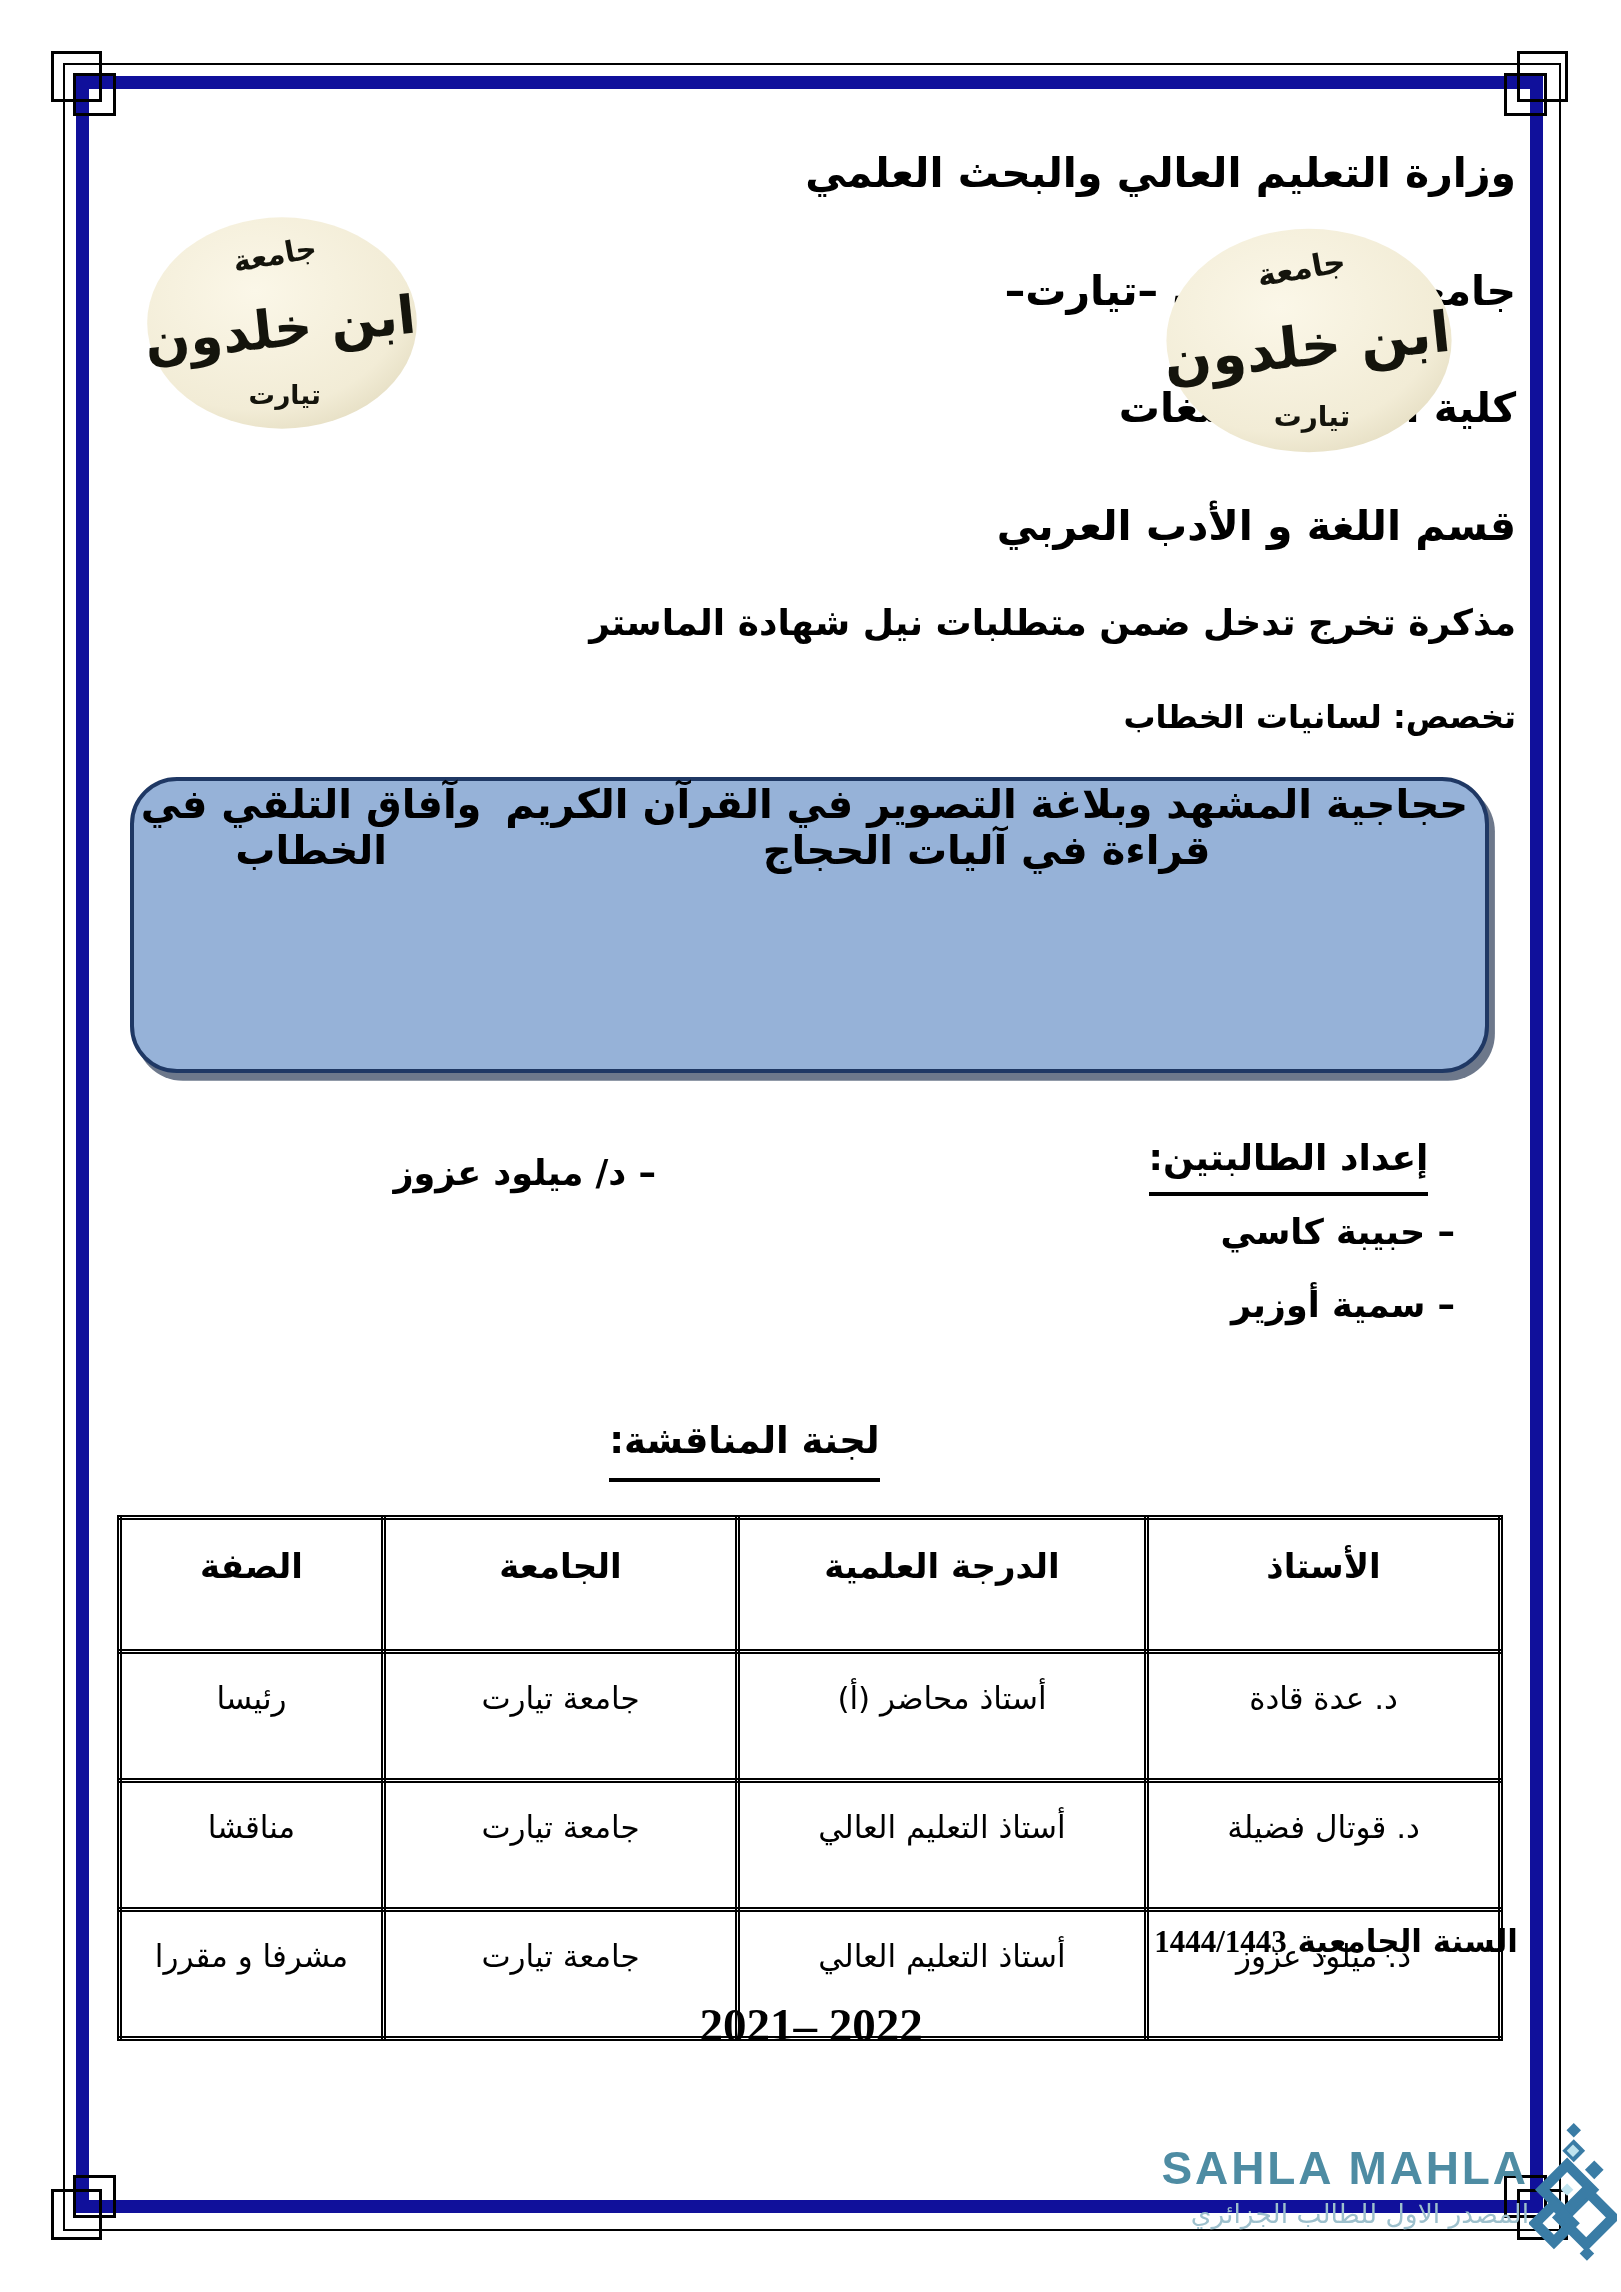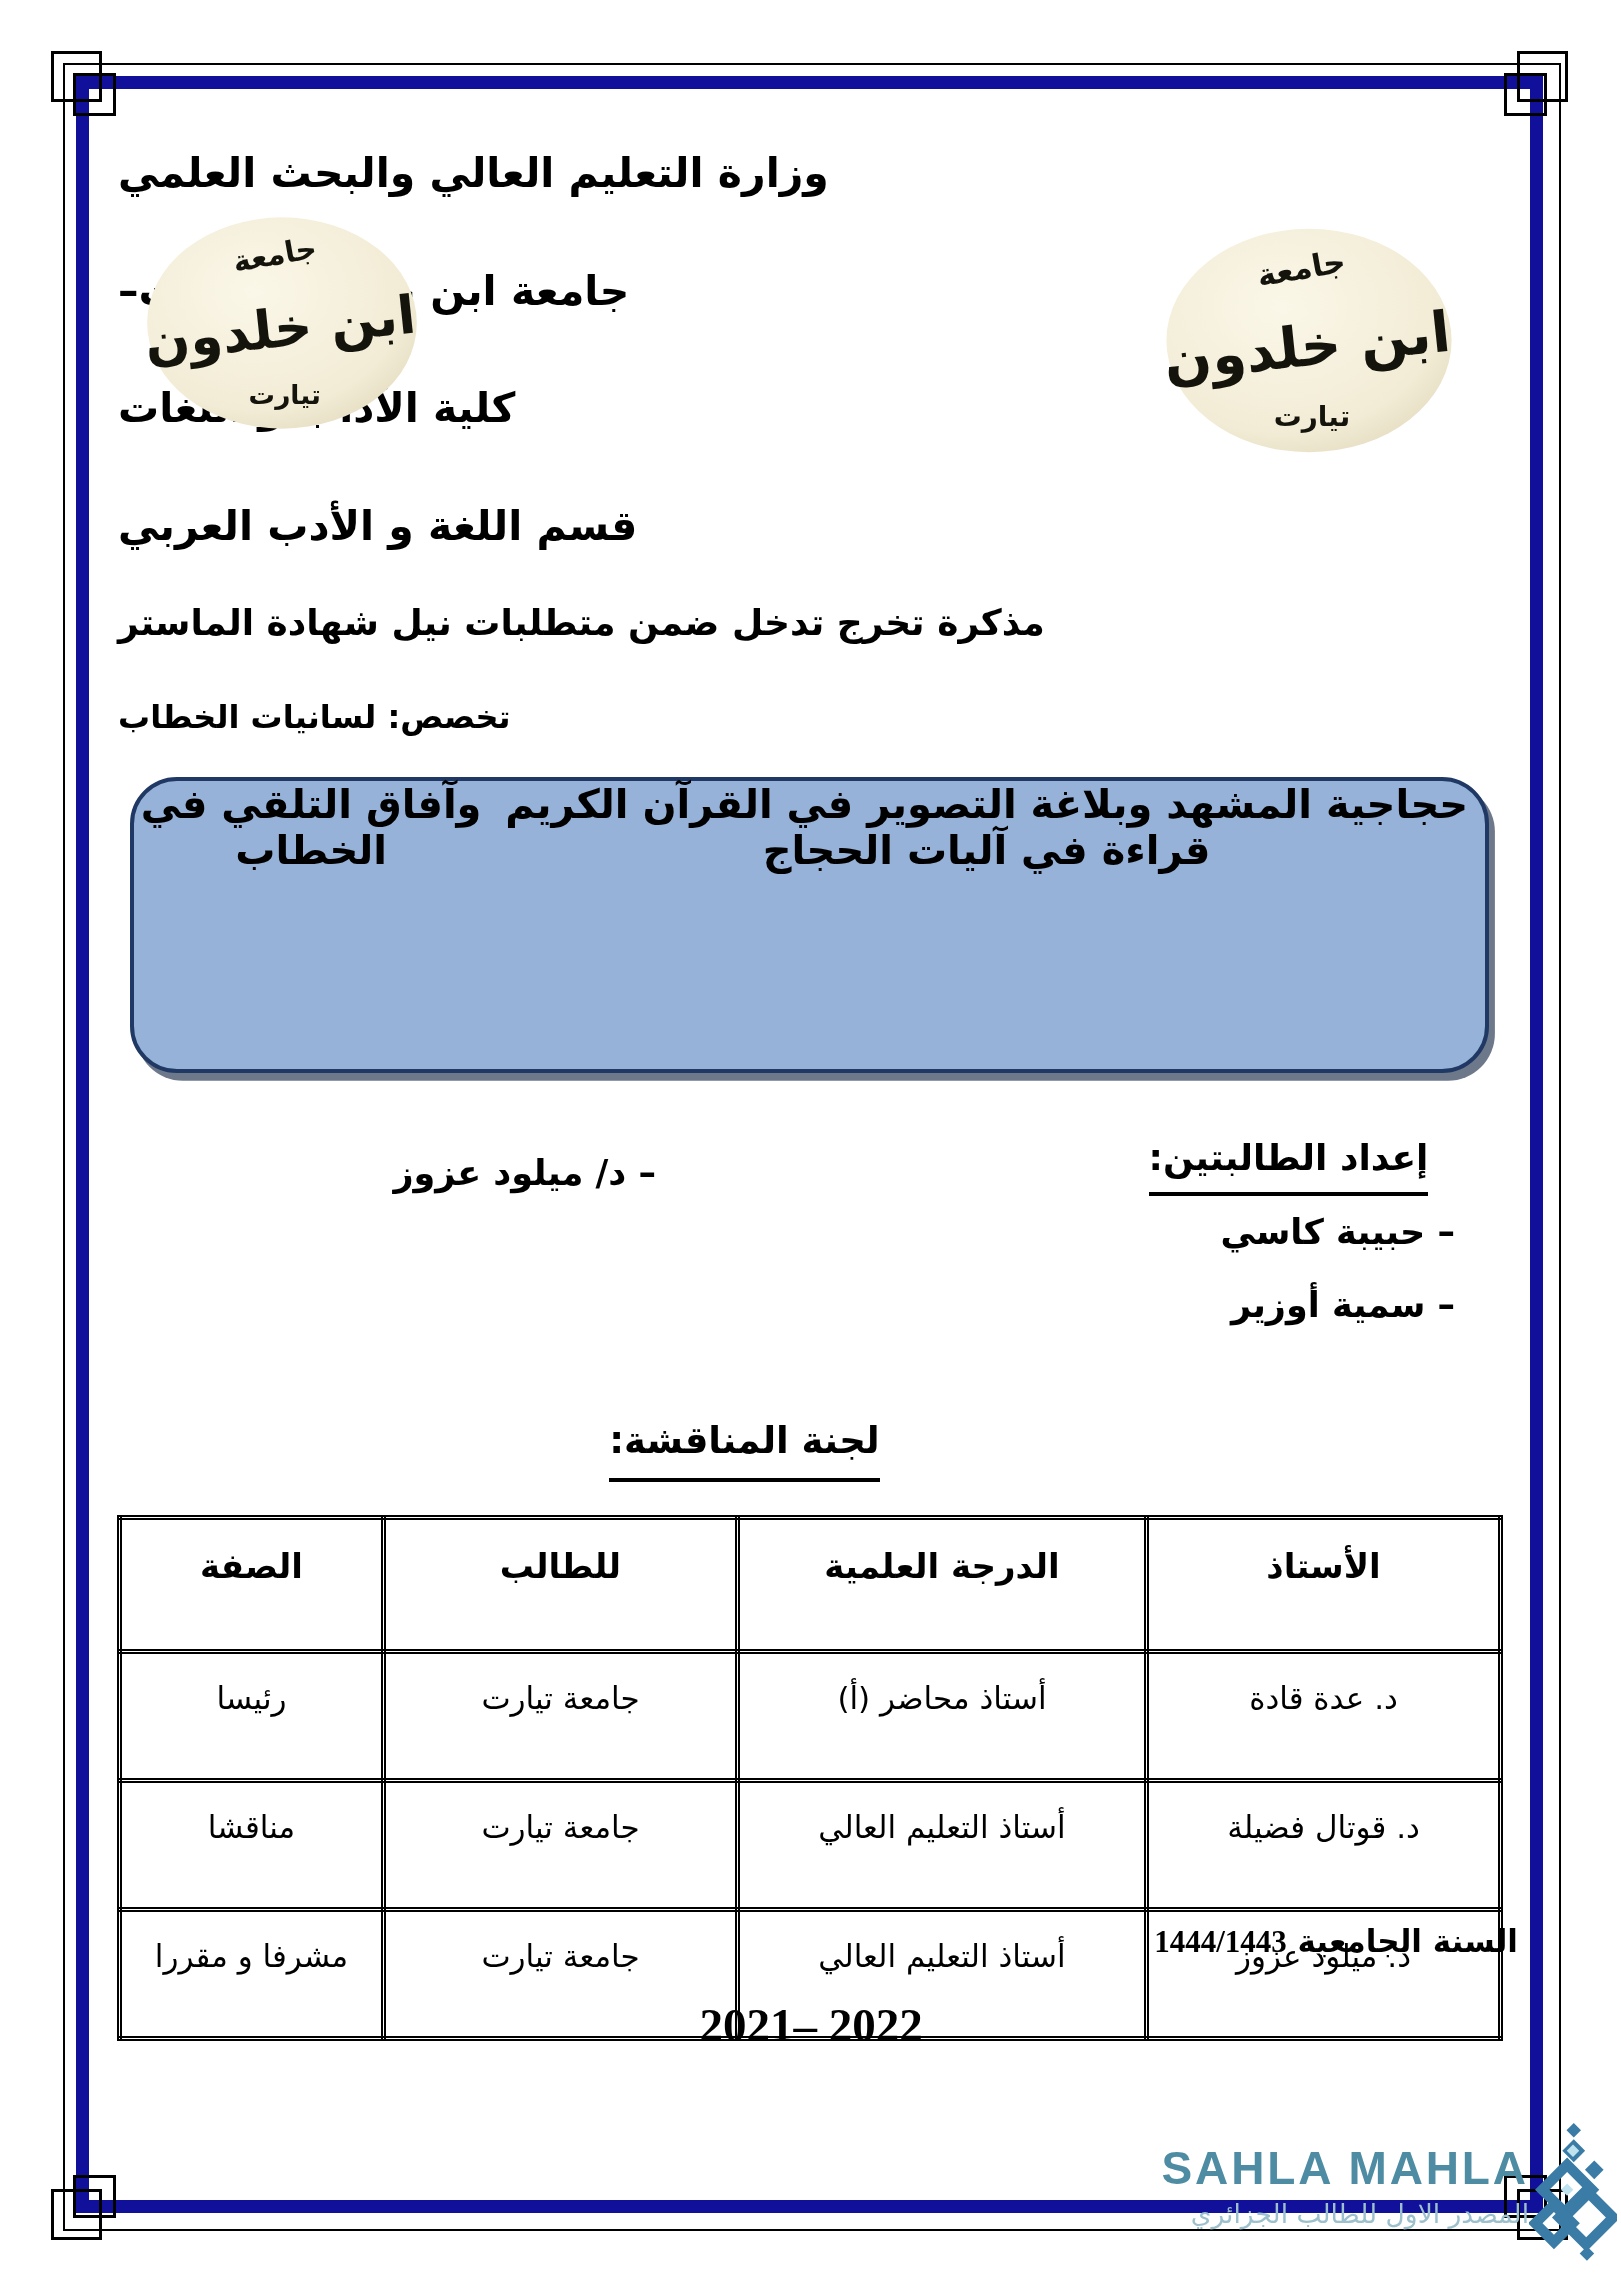--- a/index.html
+++ b/index.html
@@ -24,22 +24,22 @@
   }
   .sq-a { width:45px; height:45px; }
   .sq-b { width:37px; height:37px; }
   .tl.sq-a { left:51px;  top:51px; }   .tl.sq-b { left:73px;  top:73px; }
   .tr.sq-a { left:1517px; top:51px; }  .tr.sq-b { left:1504px; top:73px; }
   .bl.sq-a { left:51px;  top:2189px; } .bl.sq-b { left:73px;  top:2175px; }
   .br.sq-a { left:1517px; top:2189px; }.br.sq-b { left:1504px; top:2175px; }
 
   
   .cline {
-    position:absolute; left:118px; width:1386px;
-    text-align:left; direction:rtl;
+    position:absolute; left:130px; width:1386px;
+    text-align:right; direction:rtl;
     font-weight:bold; color:#000;
   }
   .hline  { font-size:41px; }
   .memo   { font-size:36px; letter-spacing:-1px; }
   .spec   { font-size:32px; }
 
   
   .seal { position:absolute; }
   .seal-left  { left:143px;  top:214px; width:278px; height:218px; }
   .seal-right { left:1162px; top:225px; width:294px; height:231px; }
@@ -198,21 +198,21 @@
     <colgroup>
       <col style="width:354px">
         <col style="width:409px">
         <col style="width:354px">
         <col style="width:264px">
     </colgroup>
     <thead>
       <tr>
         <th>الأستاذ</th>
         <th>الدرجة العلمية</th>
-        <th>للطالب</th>
+        <th>الجامعة</th>
         <th>الصفة</th>
       </tr>
     </thead>
     <tbody>
       <tr>
         <td>د. عدة قادة</td>
         <td>أستاذ محاضر (أ)</td>
         <td>جامعة تيارت</td>
         <td>رئيسا</td>
       </tr>

